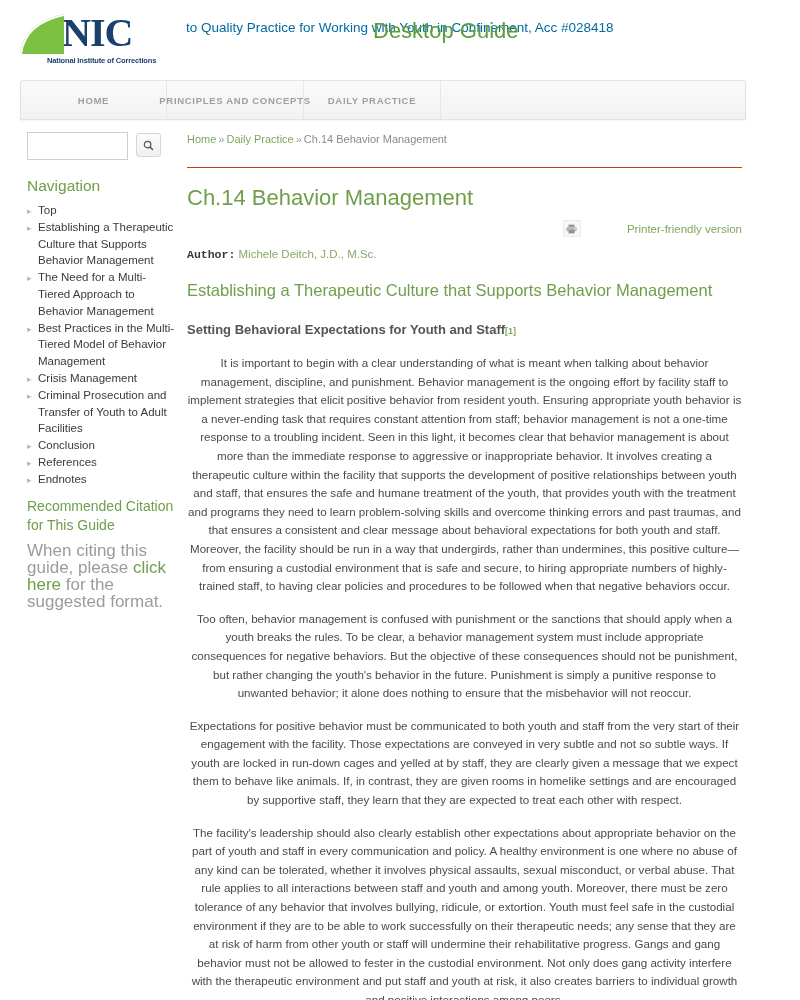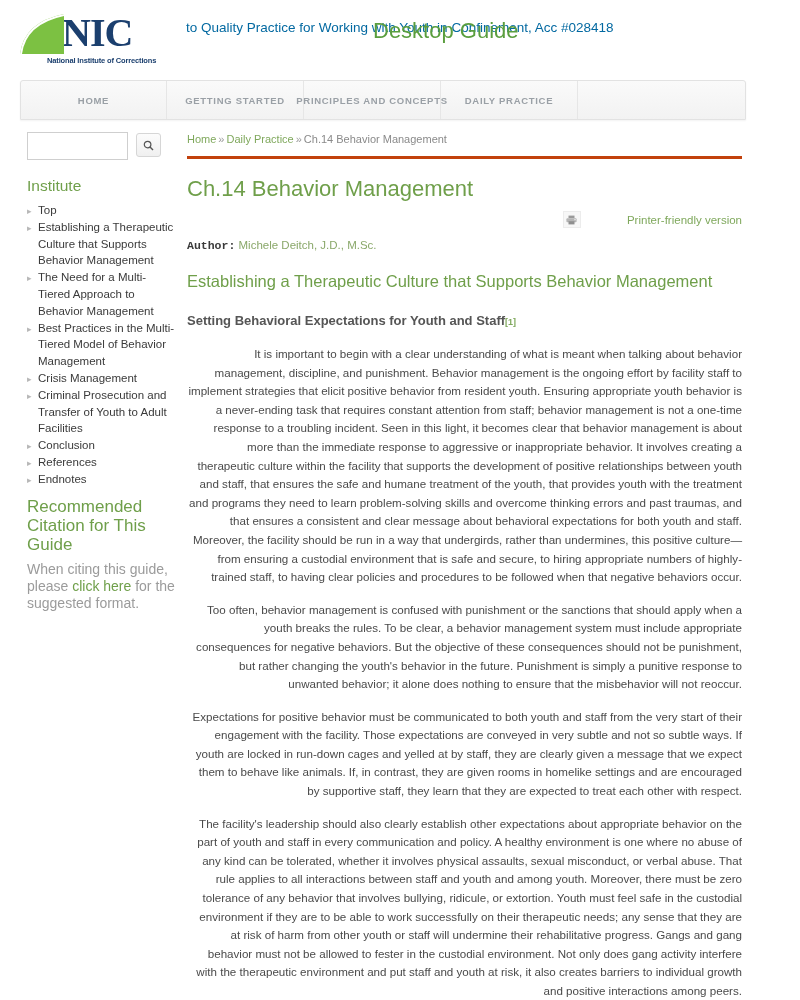--- a/index.html
+++ b/index.html
@@ -167,39 +167,39 @@
     color: #3a3a3a;
     cursor: pointer;
   }
   .nav-list li .bullet {
     position: absolute;
     left: 0; top: 1px;
     font-size: 9px;
     color: #b7b7b7;
   }
   .rec-head {
-    font-size: 17px;
+    font-size: 14px;
     color: #6f9f4a;
     line-height: 19px;
     margin: 9px 0 7px 0;
     font-weight: normal;
   }
   .rec-body {
-    font-size: 14px;
+    font-size: 17px;
     line-height: 17px;
     color: #9b9b9b;
   }
   .rec-body .lnk { color: #6f9f4a; cursor: pointer; }
 
   
   .breadcrumb {
     font-size: 11px;
     color: #8a8a8a;
-    padding-bottom: 9px;
-    border-bottom: 3px solid #c2410c;
+    padding-bottom: 20px;
+    border-bottom: 1px solid #c2410c;
     line-height: 15px;
   }
   .breadcrumb .crumb-link { color: #7fa85c; cursor: pointer; }
   .breadcrumb .sep { color: #9a9a9a; margin: 0 2px; }
   .page-title {
     font-size: 22px;
     font-weight: normal;
     color: #6f9f4a;
     margin: 16px 0 0 0;
     line-height: 28px;
@@ -243,21 +243,21 @@
     font-weight: bold;
     margin: 20px 0 0 0;
     line-height: 18px;
   }
   .h3-gray .fn { font-size: 9px; color: #7fa85c; vertical-align: baseline; }
   .para {
     font-size: 11.6px;
     line-height: 18.6px;
     color: #4a4a4a;
     margin: 14px 0 0 0;
-    text-align: right;
+    text-align: center;
   }
 </style>
 </head>
 <body>
 
 <div id="page">
 
   <div class="header">
     <div class="logo-block">
       <div class="logo-row">
@@ -273,21 +273,20 @@
       <div class="logo-sub">National Institute of Corrections</div>
     </div>
     <div class="site-title">
       <div class="main">Desktop Guide</div>
       <div class="sub">to Quality Practice for Working with Youth in Confinement, Acc #028418</div>
     </div>
   </div>
 
   <div class="tabbar">
     <div class="tab">HOME</div>
-    <div class="tab">GETTING STARTED</div>
     <div class="tab">PRINCIPLES AND CONCEPTS</div>
     <div class="tab">DAILY PRACTICE</div>
     <div class="tab tab-filler"></div>
   </div>
 
   <div class="content">
 
     <div class="sidebar">
 
       <div class="search-row">
@@ -295,21 +294,21 @@
         <div class="search-btn">
           <span>
             <svg width="11" height="11" viewBox="0 0 11 11">
               <circle cx="4.6" cy="4.6" r="3.3" fill="none" stroke="#555" stroke-width="1.2"></circle>
               <line x1="7" y1="7" x2="10" y2="10" stroke="#555" stroke-width="1.4"></line>
             </svg>
           </span>
         </div>
       </div>
 
-      <h2 class="side-head">Institute</h2>
+      <h2 class="side-head">Navigation</h2>
       <ul class="nav-list">
         <li><span class="bullet">▸</span><span>Top</span></li>
         <li><span class="bullet">▸</span><span>Establishing a Therapeutic Culture that Supports Behavior Management</span></li>
         <li><span class="bullet">▸</span><span>The Need for a Multi-Tiered Approach to Behavior Management</span></li>
         <li><span class="bullet">▸</span><span>Best Practices in the Multi-Tiered Model of Behavior Management</span></li>
         <li><span class="bullet">▸</span><span>Crisis Management</span></li>
         <li><span class="bullet">▸</span><span>Criminal Prosecution and Transfer of Youth to Adult Facilities</span></li>
         <li><span class="bullet">▸</span><span>Conclusion</span></li>
         <li><span class="bullet">▸</span><span>References</span></li>
         <li><span class="bullet">▸</span><span>Endnotes</span></li>

